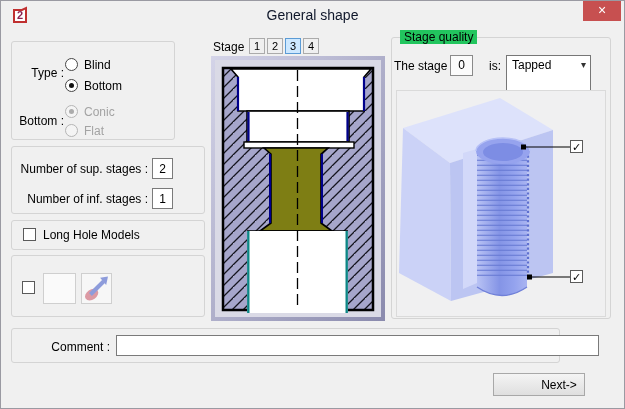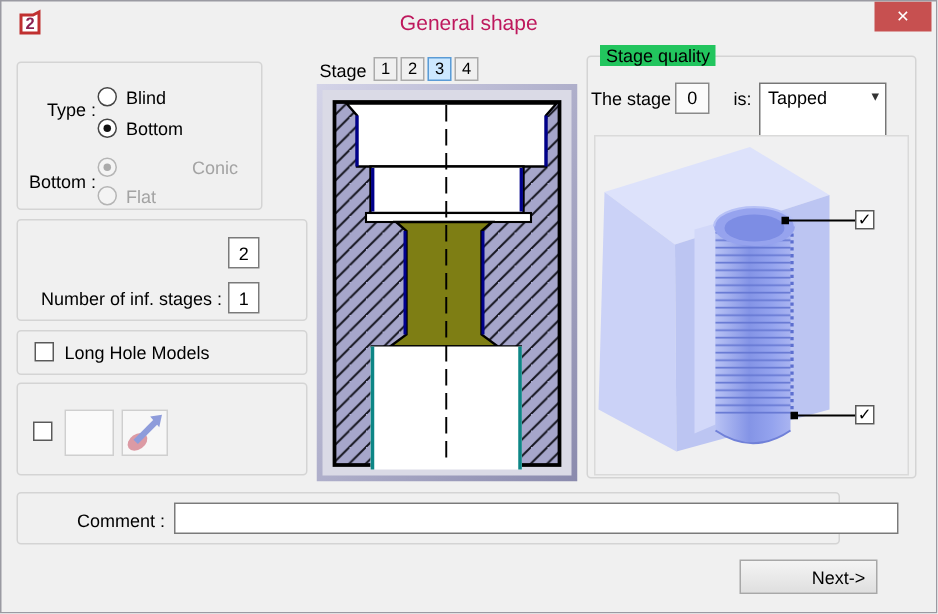--- a/index.html
+++ b/index.html
@@ -3,21 +3,21 @@
 <meta charset="utf-8">
 <style>
   * { box-sizing: border-box; margin: 0; padding: 0; }
   body { background:#ffffff; font-family:"Liberation Sans","DejaVu Sans",sans-serif; }
 
   .window { position:relative; width:625px; height:409px; background:#f0f0f0;
             border:1px solid #9a9aa2; font-size:12px; color:#000; overflow:hidden; }
 
   
   .titlebar { position:absolute; left:0; top:0; width:100%; height:29px; }
-  .title { position:absolute; left:0; right:0; top:6px; text-align:center; font-size:14px; color:#be185d; }
+  .title { position:absolute; left:0; right:0; top:6px; text-align:center; font-size:14px; color:#0f172a; }
   .close-btn { position:absolute; top:0; right:3px; width:38px; height:20px; background:#c75050;
                color:#fff; font-size:14px; line-height:19px; text-align:center; cursor:default; }
   .app-icon { position:absolute; left:11px; top:5px; width:16px; height:18px; }
 
   
   .groupbox { position:absolute; border:1px solid #d4d4d4; border-radius:3px; }
   .group-title { position:absolute; left:8px; top:-8px; background:#22c55e; padding:0 4px; }
 
   .lbl { position:absolute; white-space:nowrap; line-height:14px; }
   .lbl.right { text-align:right; }
@@ -78,26 +78,27 @@
 
   <div class="groupbox" style="left:10px; top:40px; width:164px; height:99px;">
     <span class="lbl right" style="left:0; top:24px; width:52px;">Type :</span>
     <span class="radio" style="left:53px; top:16px;"></span>
     <span class="lbl" style="left:72px; top:16px;">Blind</span>
     <span class="radio checked" style="left:53px; top:37px;"></span>
     <span class="lbl" style="left:72px; top:37px;">Bottom</span>
 
     <span class="lbl right" style="left:0; top:72px; width:52px;">Bottom :</span>
     <span class="radio checked disabled" style="left:53px; top:63px;"></span>
-    <span class="lbl disabled" style="left:72px; top:63px;margin-left:44px;">Conic</span>
+    <span class="lbl disabled" style="left:72px; top:63px;">Conic</span>
     <span class="radio disabled" style="left:53px; top:82px;"></span>
     <span class="lbl disabled" style="left:72px; top:82px;">Flat</span>
   </div>
 
   <div class="groupbox" style="left:10px; top:145px; width:194px; height:68px;">
+    <span class="lbl right" style="left:0; top:15px; width:136px;">Number of sup. stages :</span>
     <input class="numbox" style="left: 140px; top: 11px; width: 21px; height: 21px;" value="2">
     <span class="lbl right" style="left:0; top:45px; width:136px;">Number of inf. stages :</span>
     <input class="numbox" style="left: 140px; top: 41px; width: 21px; height: 21px;" value="1">
   </div>
 
   <div class="groupbox" style="left:10px; top:219px; width:194px; height:30px;">
     <span class="cb" style="left:11px; top:7px;"><span>✓</span></span>
     <span class="lbl" style="left:31px; top:7px;">Long Hole Models</span>
   </div>
 

